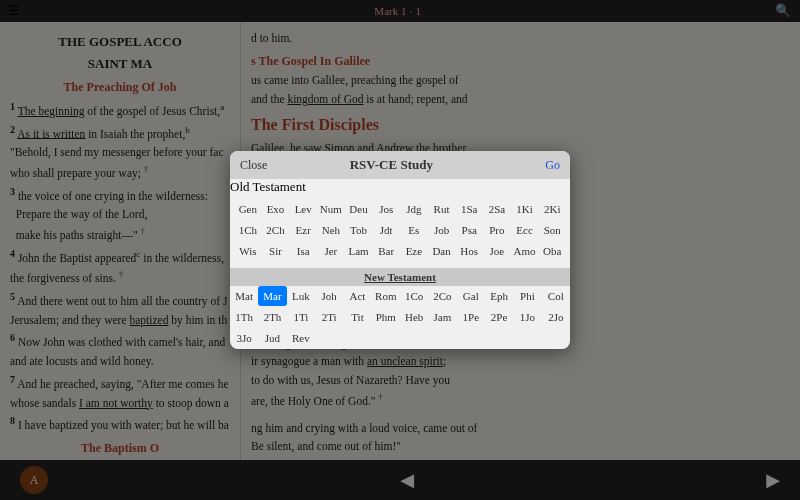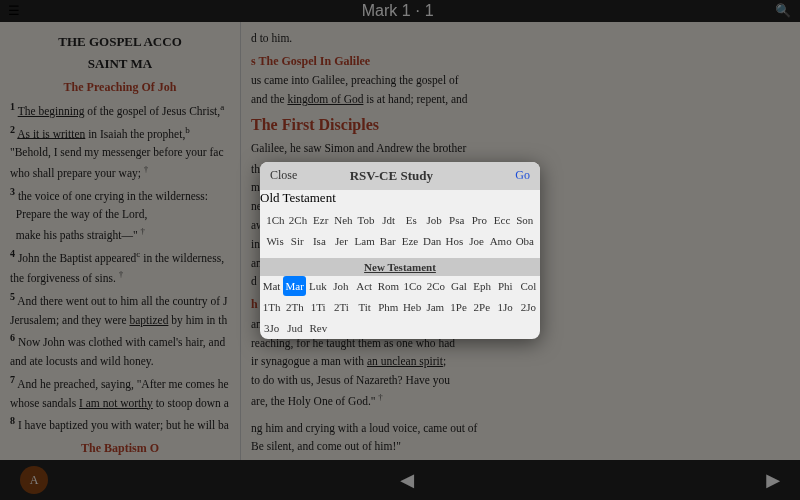--- a/index.html
+++ b/index.html
@@ -125,21 +125,21 @@
       background: rgba(0,0,0,0.5);
       z-index: 100;
       display: flex;
       justify-content: center;
       align-items: center;
     }
 
     #modal {
       background: #f0f0f0;
       border-radius: 8px;
-      width: 280px;
+      width: 340px;
       overflow: hidden;
       box-shadow: 0 4px 20px rgba(0,0,0,0.5);
     }
 
     #modal-header {
       background: #d0d0d0;
       padding: 6px 10px;
       display: flex;
       align-items: center;
       justify-content: space-between;
@@ -207,21 +207,21 @@
       top: 22px;
     }
 
     .underline { text-decoration: underline; }
   </style>
 </head>
 <body>
 
 <div id="top-bar">
   <span>☰</span>
-  <span style="color:#ffffff;font-size:16px;font-family:Liberation Sans, sans-serif;">Mark 1 · 1</span>
+  <span style="color:#fca5a5;font-size:11px;font-family:Liberation Serif, serif;">Mark 1 · 1</span>
   <span>🔍</span>
 </div>
 
 <div id="main-content">
 
   <div id="left-panel">
     <div class="main-title">THE GOSPEL ACCO</div>
     <div class="main-title">SAINT MA</div>
     <div class="section-title">The Preaching Of Joh</div>
 
@@ -323,20 +323,34 @@
 <div id="overlay">
   <div id="modal">
     <div id="modal-header">
       <span class="modal-close">Close</span>
       <span class="modal-title">RSV-CE Study</span>
       <span class="modal-go">Go</span>
     </div>
     <div id="modal-section-ot">Old Testament</div>
     <div id="books-grid">
 
+    <div class="books-row">
+          <div class="book-cell">Gen</div>
+          <div class="book-cell">Exo</div>
+          <div class="book-cell">Lev</div>
+          <div class="book-cell">Num</div>
+          <div class="book-cell">Deu</div>
+          <div class="book-cell">Jos</div>
+          <div class="book-cell">Jdg</div>
+          <div class="book-cell">Rut</div>
+          <div class="book-cell">1Sa</div>
+          <div class="book-cell">2Sa</div>
+          <div class="book-cell">1Ki</div>
+          <div class="book-cell">2Ki</div>
+        </div>
         <div class="books-row">
           <div class="book-cell">1Ch</div>
           <div class="book-cell">2Ch</div>
           <div class="book-cell">Ezr</div>
           <div class="book-cell">Neh</div>
           <div class="book-cell">Tob</div>
           <div class="book-cell">Jdt</div>
           <div class="book-cell">Es</div>
           <div class="book-cell">Job</div>
           <div class="book-cell">Psa</div>

